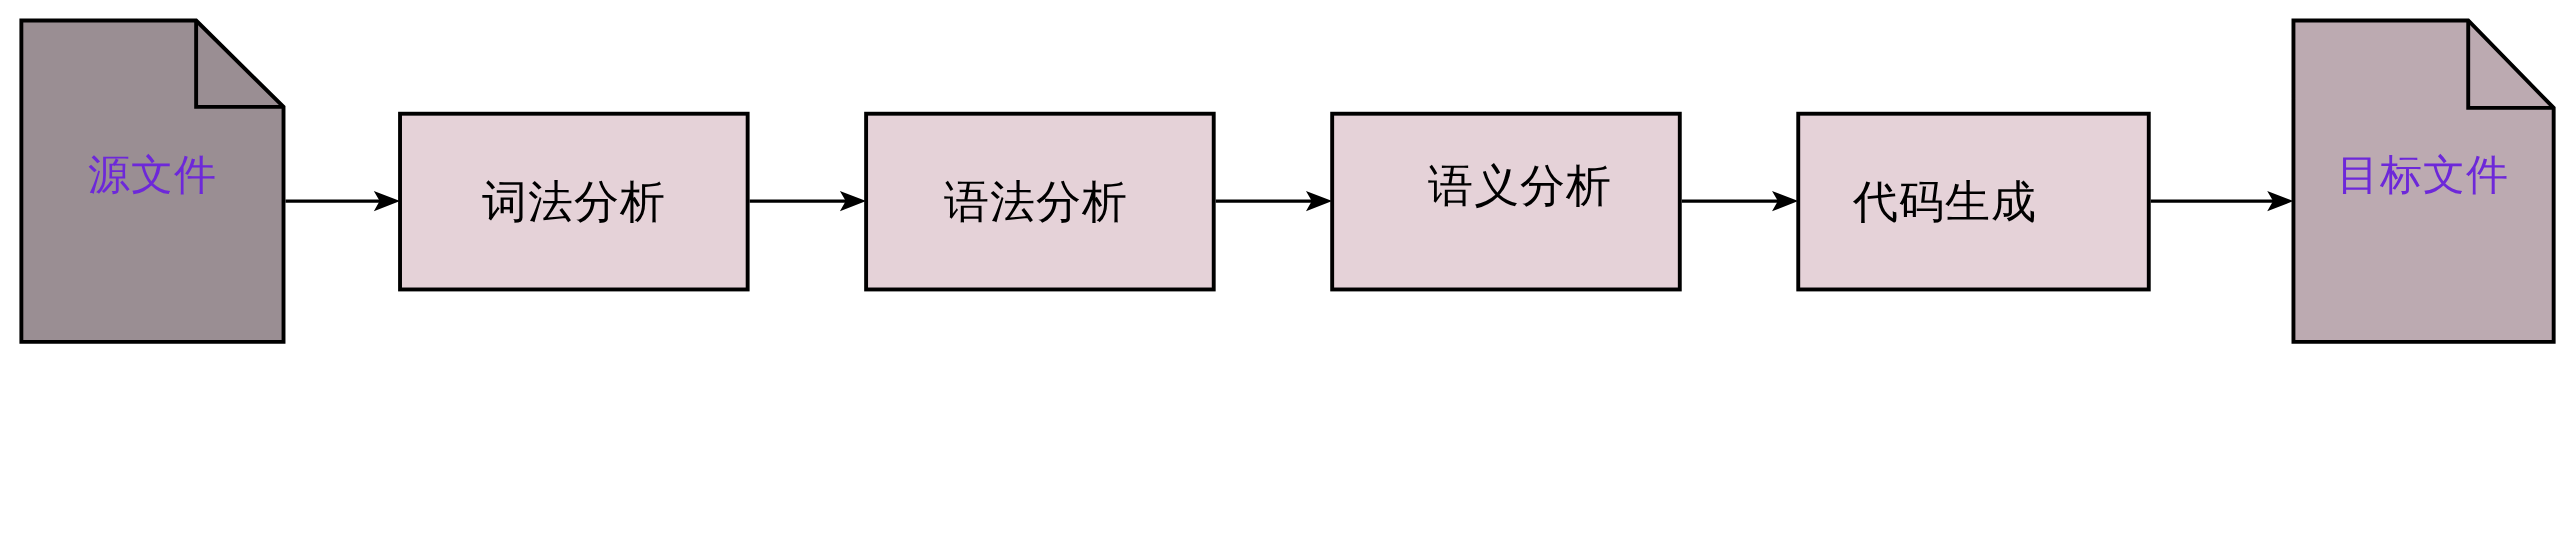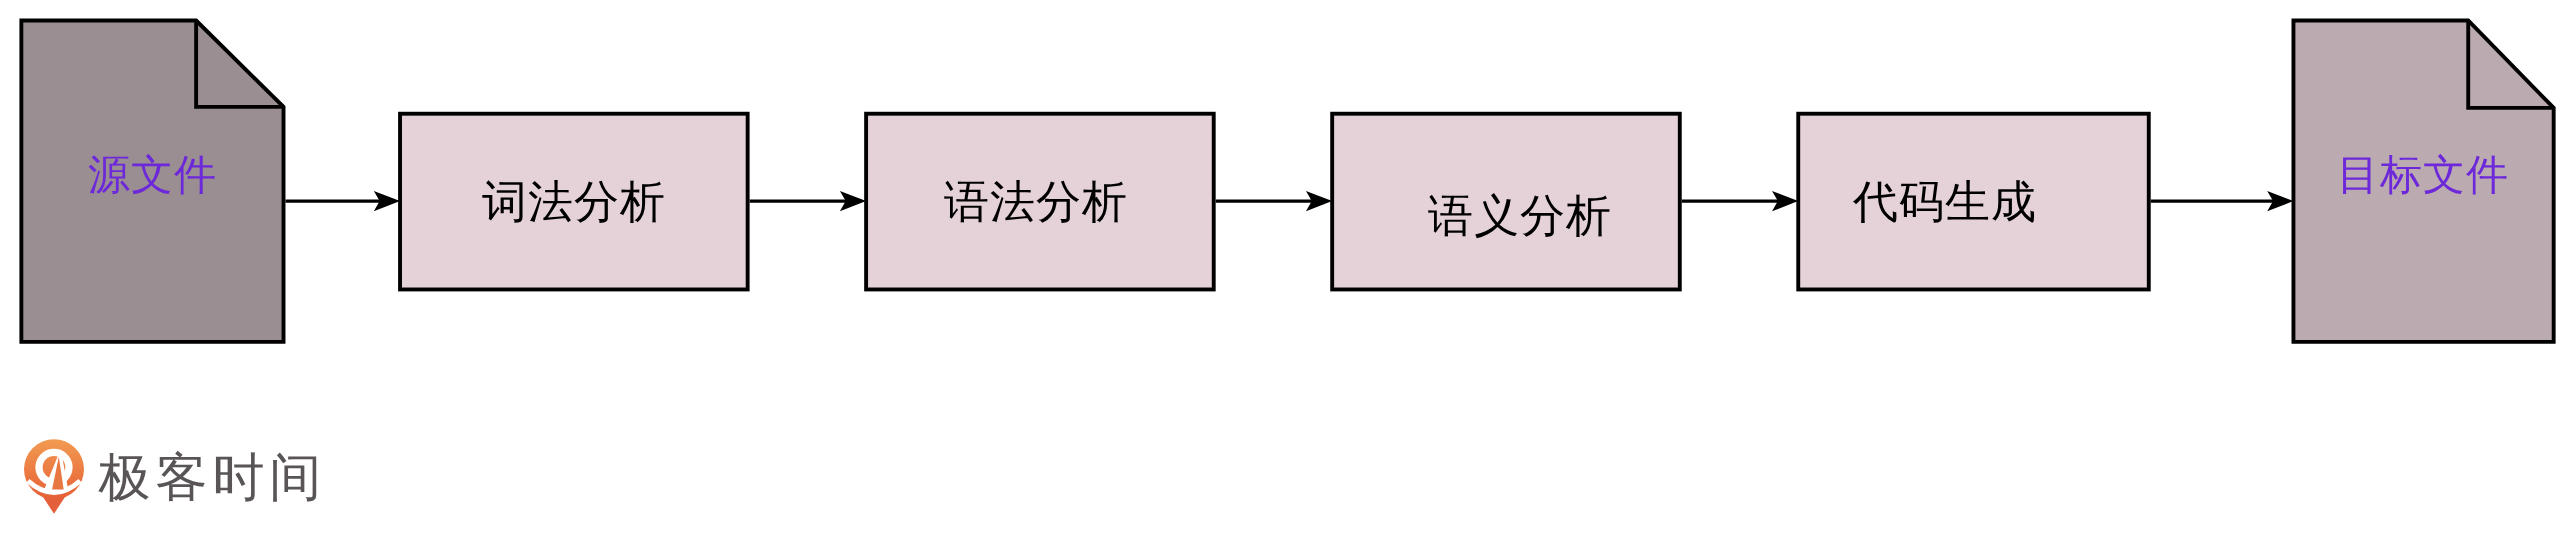--- a/index.html
+++ b/index.html
@@ -127,38 +127,21 @@
       <polyline class="fold-line" points="2542,21 2542,111 2630,111"></polyline>
     </g>
   </svg>
 
   <div class="node-label doc-label" style="left:21.4px; top:20.4px; width:262px; height:321px;">源文件</div>
 
   <div class="node-label stage-label" style="left:400px; top:114px; width:348px; height:176px;">词法分析</div>
 
   <div class="node-label stage-label" style="left:866px; top:114px; width:340px; height:176px;">语法分析</div>
 
-  <div class="node-label stage-label" style="left:1332px; top:128px; width:376px; height:176px;">语义分析</div>
+  <div class="node-label stage-label" style="left:1332px; top:98px; width:376px; height:176px;">语义分析</div>
 
   <div class="node-label stage-label" style="left:1798px; top:114px; width:294px; height:176px;">代码生成</div>
 
   <div class="node-label doc-label" style="left:2293px; top:20.4px; width:260px; height:321px;">目标文件</div>
 
-  <div class="brand">
-    <svg class="brand-icon" viewBox="0 0 62 78">
-      <defs>
-        <linearGradient id="logoGrad" x1="0" y1="0" x2="0" y2="1">
-          <stop offset="0" stop-color="#F29B52"></stop>
-          <stop offset="1" stop-color="#E65F36"></stop>
-        </linearGradient>
-      </defs>
-      <polygon points="12,48 50,48 31,77" fill="#E4603A"></polygon>
-      <circle cx="31" cy="31" r="31" fill="url(#logoGrad)"></circle>
-      <path d="M4,43 Q31,67 58,43" fill="none" stroke="#ffffff" stroke-width="5"></path>
-      <circle cx="31" cy="29" r="15.5" fill="none" stroke="#ffffff" stroke-width="7.5"></circle>
-      <polygon points="38,10 20,54 46,54" fill="#ffffff"></polygon>
-      <polygon points="36,18 41,52 29,52" fill="#E87741"></polygon>
-    </svg>
-    <div class="brand-name">极客时间</div>
-  </div>
 
 </div>
 
 
 </body></html>

